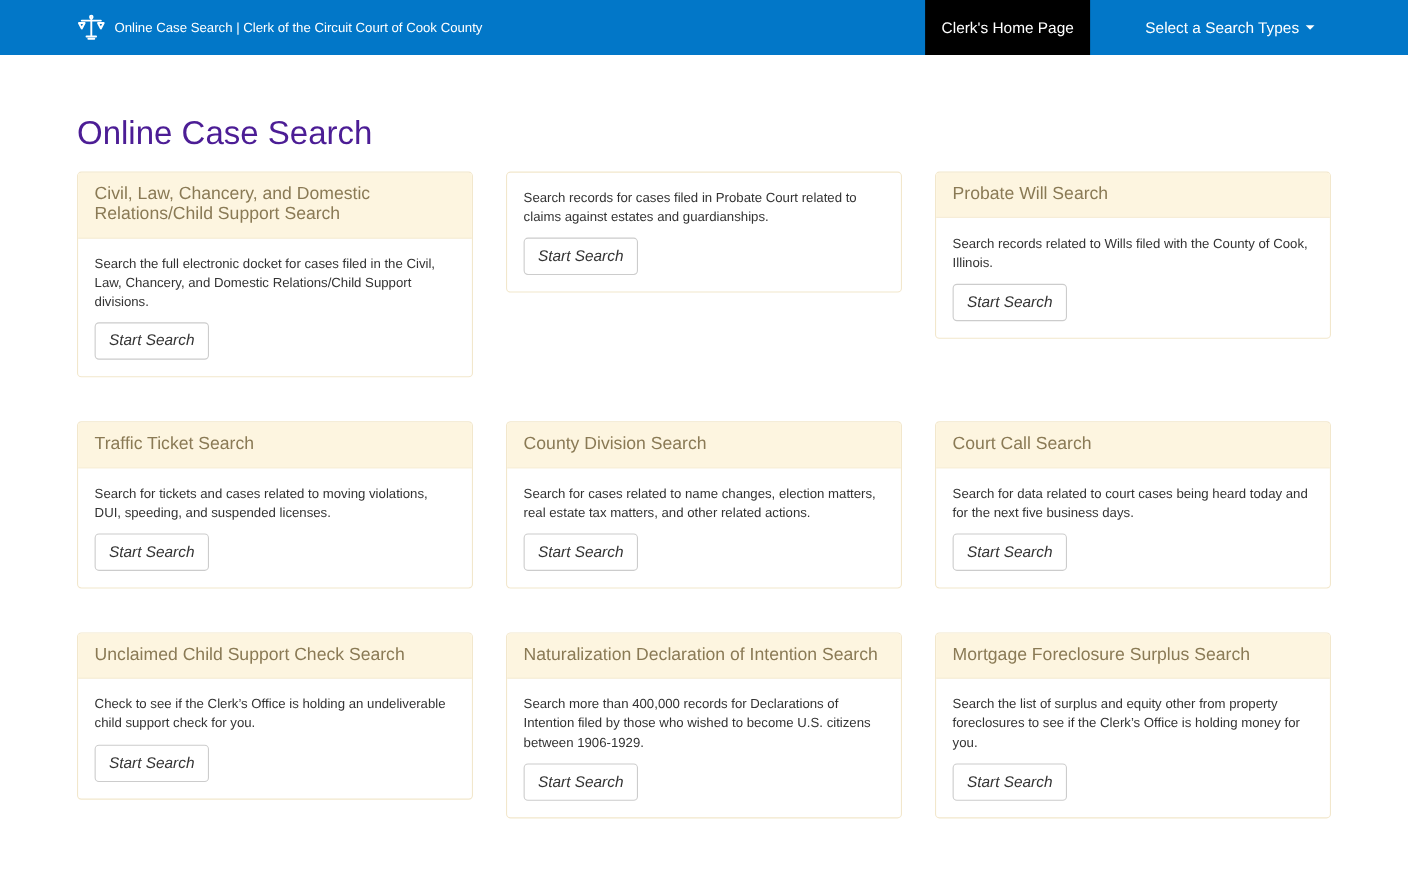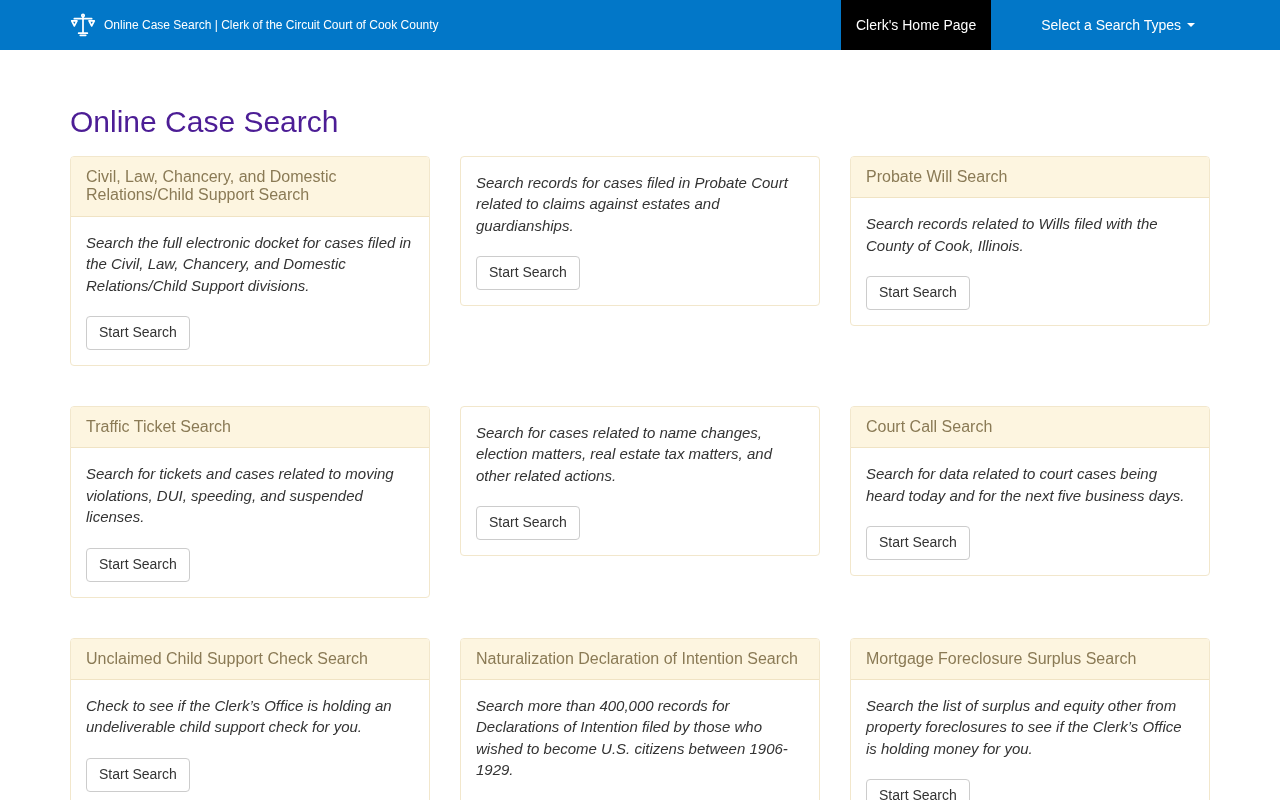--- a/index.html
+++ b/index.html
@@ -98,38 +98,38 @@
     font-size:16px;
     line-height:1.15;
     padding:11px 15px;
     border-bottom:1px solid var(--card-divider);
     border-radius:3px 3px 0 0;
   }
   .panel-body{
     padding:15px;
   }
   .panel-body p{
-    font-size:15px;
+    font-size:12px;
     line-height:1.42857;
     margin:0 0 10px 0;
     color:var(--body-text);
-    font-style:italic;
   }
   .btn{
     display:inline-block;
-    margin-top:10px;
+    margin-top:0;
     padding:6px 12px;
     font-size:14px;
     line-height:1.42857;
     font-family:inherit;
     color:#333;
     background:#fff;
     border:1px solid var(--button-border);
     border-radius:4px;
     cursor:pointer;
+    font-style:italic;
   }
 </style>
 </head>
 <body>
 
 <nav class="navbar">
   <div class="navbar-inner">
     <a class="brand">
       <span>
         <svg width="26" height="26" viewBox="0 0 24 24" fill="none" stroke="#ffffff" stroke-width="1.6" stroke-linecap="round" stroke-linejoin="round">
@@ -184,20 +184,21 @@
 
   <div class="panel">
     <div class="panel-heading">Traffic Ticket Search</div>
     <div class="panel-body">
       <p>Search for tickets and cases related to moving violations, DUI, speeding, and suspended licenses.</p>
       <button class="btn">Start Search</button>
     </div>
   </div>
 
   <div class="panel">
+    <div class="panel-heading">County Division Search</div>
     <div class="panel-body">
       <p>Search for cases related to name changes, election matters, real estate tax matters, and other related actions.</p>
       <button class="btn">Start Search</button>
     </div>
   </div>
 
   <div class="panel">
     <div class="panel-heading">Court Call Search</div>
     <div class="panel-body">
       <p>Search for data related to court cases being heard today and for the next five business days.</p>

